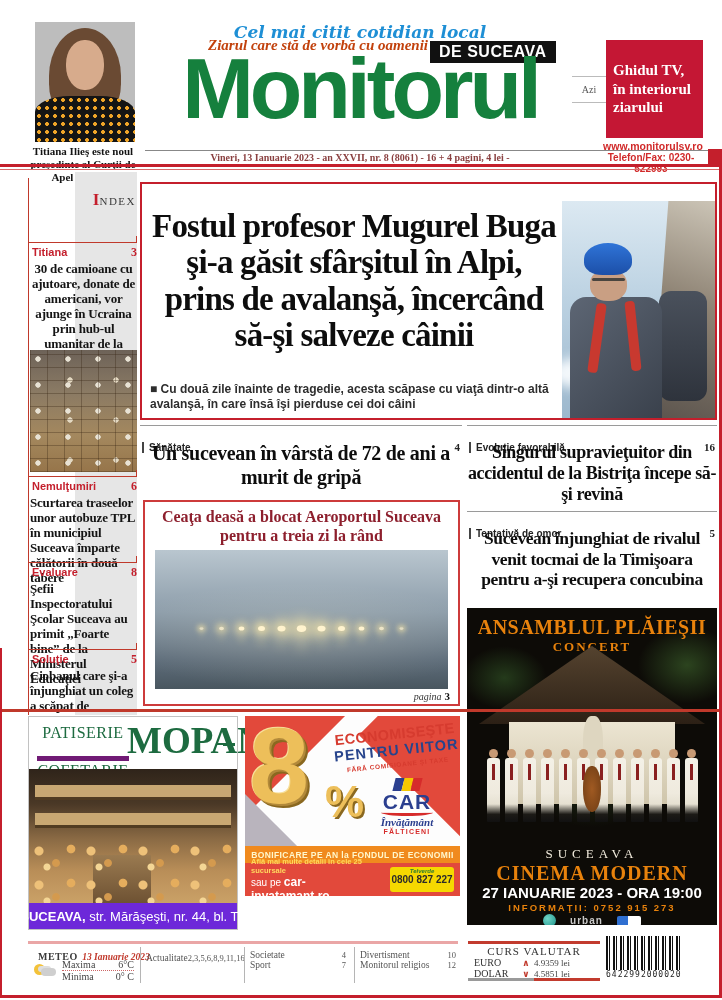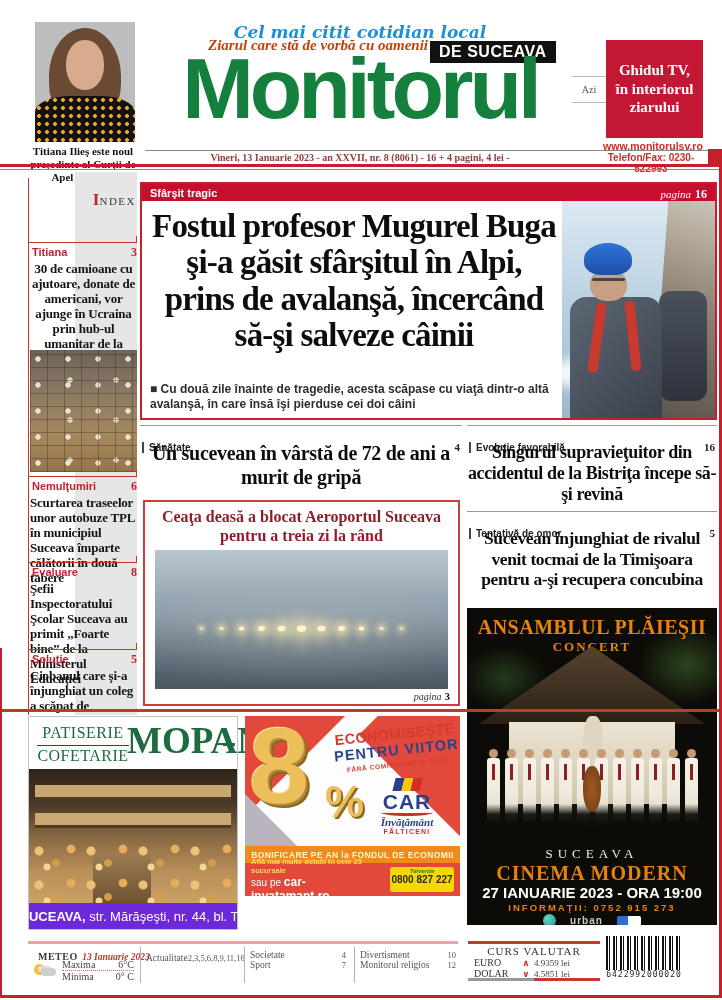--- a/index.html
+++ b/index.html
@@ -12,21 +12,21 @@
 .portrait .hair{position:absolute;left:14px;top:6px;width:72px;height:96px;background:#6a4a33;border-radius:50% 50% 42% 42%}
 .portrait .face{position:absolute;left:31px;top:18px;width:38px;height:50px;background:#d7ab8c;border-radius:48%}
 .portrait .blouse{position:absolute;left:0;bottom:0;width:100%;height:46px;border-radius:35% 35% 0 0;background-color:#141414;background-image:radial-gradient(#f0a528 1.6px,transparent 2.2px);background-size:8px 8px}
 .tl-caption{left:24px;top:145px;width:118px;text-align:center;font:bold 11px/1.2 "Liberation Serif",serif;color:#141414}
 .tl-page{left:116px;top:178px;color:#d12a2a;font:bold 13px "Liberation Serif",serif}
 .tagline-script{left:150px;top:22px;width:420px;text-align:center;font:italic bold 17px "DejaVu Serif",serif;color:#1e8fd5}
 .tagline-sub{left:208px;top:37px;font:italic bold 15px "Liberation Serif",serif;color:#c2410c}
 .brand-suffix{left:430px;top:41px;background:#111;color:#fff;font:bold 16px "Liberation Sans",sans-serif;padding:2px 9px;letter-spacing:.5px}
 .brand{left:148px;top:48px;width:424px;text-align:center;font:bold 86px/0.95 "Liberation Sans",sans-serif;color:#15803d;letter-spacing:-4px}
 .azi{left:572px;top:76px;width:34px;text-align:center;font:10px "Liberation Serif",serif;color:#555;border-top:1px solid #bbb;border-bottom:1px solid #bbb;padding:7px 0}
-.tv-box{left:606px;top:40px;width:97px;height:98px;background:#c41734;color:#fff;display:flex;align-items:center;justify-content:center;text-align:center;font:bold 15px/1.25 "Liberation Serif",serif;padding:18px 7px}
+.tv-box{left:606px;top:40px;width:97px;height:98px;background:#c41734;color:#fff;display:flex;align-items:center;justify-content:center;font:bold 15px/1.25 "Liberation Serif",serif;padding:18px 7px}
 .website{left:598px;top:140px;width:110px;text-align:center;font:bold 10.5px "Liberation Sans",sans-serif;color:#d12a2a}
 .hairline-head{left:145px;top:150px;width:577px;height:1px;background:#888}
 .dateline{left:140px;top:152px;width:440px;text-align:center;font:bold 10px "Liberation Serif",serif;color:#8a4040}
 .phone{left:592px;top:152px;width:118px;text-align:center;font:bold 10px "Liberation Sans",sans-serif;color:#d12a2a}
 .phone-endbox{left:708px;top:149px;width:14px;height:15px;background:#c41f2c}
 .red-rule-1{left:0;top:164px;width:722px;height:3px;background:#c41f2c}
 .red-rule-2{left:0;top:169px;width:722px;height:1px;background:#d96a6a}
 
 
 .gray-band{left:75px;top:172px;width:62px;height:543px;background:#e6e6e6}
@@ -117,21 +117,21 @@
 .conc-date{position:absolute;left:0;width:100%;top:276px;font:bold 15px "Liberation Sans",sans-serif;color:#fff}
 .conc-info{position:absolute;left:0;width:100%;top:294px;font:bold 9.5px "Liberation Sans",sans-serif;color:#e8820c;letter-spacing:2px}
 .sponsors{position:absolute;left:0;width:100%;top:306px;display:flex;justify-content:center;gap:14px;align-items:center}
 .sp1{width:13px;height:13px;border-radius:50%;background:radial-gradient(circle at 35% 35%,#6fd6c8,#1c8f86)}
 .sp2{font:bold 10px "Liberation Sans",sans-serif;color:#c9c9c9;letter-spacing:1px}
 .sp3{width:24px;height:10px;border-radius:2px;background:linear-gradient(90deg,#2f6fd1 45%,#fff 45%)}
 
 
 .mopan{left:28px;top:716px;width:210px;height:214px;border:1px solid #c2c2c2;background:#fff}
 .mopan-left{position:absolute;left:8px;top:7px;width:92px;text-align:center;color:#1d6b40;font:16px "Liberation Serif",serif;letter-spacing:.5px}
-.mopan-left .l1{display:block;border-bottom:1px solid #701a75;padding-bottom:3px}
+.mopan-left .l1{display:block;border-bottom:5px solid #701a75;padding-bottom:14px}
 .mopan-left .l2{display:block;padding-top:1px}
 .mopan-brand{position:absolute;left:98px;top:2px;font:bold 37px "Liberation Serif",serif;color:#1d6b40}
 .mopan-dash{position:absolute;right:2px;top:26px;width:12px;height:3px;background:#1d6b40}
 .photo-bakery{position:absolute;left:0;top:52px;width:100%;height:134px;overflow:hidden;background:linear-gradient(180deg,#2f241a 0%,#4a3826 26%,#8a6a44 52%,#b98e58 76%,#caa167 100%)}
 .shelf{position:absolute;left:6px;right:6px;height:12px;background:#c9a873;box-shadow:0 3px 0 #513c22}
 .shelf.s1{top:16px}.shelf.s2{top:44px}
 .pastries{position:absolute;left:0;right:0;bottom:0;height:62px;background-image:
  radial-gradient(circle 5px at 10px 10px,#eec179 4px,transparent 5px),
  radial-gradient(circle 4px at 27px 22px,#d49a4e 3.4px,transparent 4.4px),
  radial-gradient(circle 4.5px at 42px 8px,#e5ad5d 3.8px,transparent 4.8px),
@@ -204,21 +204,21 @@
 .curs-bar{height:3px;background:#c23b2e}
 .curs-title{text-align:center;font:11px "Liberation Serif",serif;color:#333;letter-spacing:1px;margin-top:1px}
 .curs-row{display:flex;align-items:baseline;padding:0 6px}
 .curs-name{width:44px;font:10px "Liberation Serif",serif;color:#333}
 .curs-arrow{width:16px;text-align:center;font:bold 9px "DejaVu Sans",sans-serif;color:#c23b2e}
 .curs-val{font:9px "Liberation Serif",serif;color:#444}
 .curs-bot-g{position:absolute;left:0;top:37px;width:66px;height:3px;background:#9a9a9a}
 .curs-bot-r{position:absolute;left:66px;top:37px;width:66px;height:3px;background:#c23b2e}
 .barcode{left:606px;top:936px;width:76px}
 .bars{height:34px;background:repeating-linear-gradient(90deg,#111 0 2px,#fff 2px 3px,#111 3px 4px,#fff 4px 7px,#111 7px 9px,#fff 9px 10px,#111 10px 11px,#fff 11px 14px)}
-.bc-digits{text-align:center;font:8px "DejaVu Sans Mono",monospace;letter-spacing:1px;color:#222}
+.bc-digits{font:8px "DejaVu Sans Mono",monospace;letter-spacing:1px;color:#222}
 </style>
 </head>
 <body>
 
 <div class="abs portrait">
   <div class="hair"></div>
   <div class="face"></div>
   <div class="blouse"></div>
 </div>
 <div class="abs tl-caption">Titiana Ilieş este noul preşedinte al Curţii de Apel Suceava</div>
@@ -267,24 +267,20 @@
 <div class="abs sec-hl" style="top:581px">Şefii Inspectoratului Şcolar Suceava au primit „Foarte bine” de la Ministerul Educaţiei</div>
 
 <div class="abs sec-rule" style="top:649px"></div>
 <div class="abs sec-head" style="top:652px">
   <span class="sec-label">Soluţie</span>
   <span class="sec-page">5</span>
 </div>
 <div class="abs sec-hl" style="top:668px">Ciobanul care şi-a înjunghiat un coleg a scăpat de puşcărie</div>
 
 <div class="abs lead">
-  <div class="lead-bar">
-    <span class="lead-kicker">Sfârşit tragic</span>
-    <span class="lead-pagina"><i>pagina</i><b>16</b></span>
-  </div>
   <div class="lead-hl">Fostul profesor Mugurel Buga şi-a găsit sfârşitul în Alpi, prins de avalanşă, încercând să-şi salveze câinii</div>
   <div class="lead-deck">■ Cu două zile înainte de tragedie, acesta scăpase cu viaţă dintr-o altă avalanşă, în care însă îşi pierduse cei doi câini</div>
   <div class="photo-climb">
     <div class="rock"></div>
     <div class="cloud1"></div>
     <div class="pack"></div>
     <div class="torso"></div>
     <div class="strap1"></div>
     <div class="strap2"></div>
     <div class="face2"></div>

